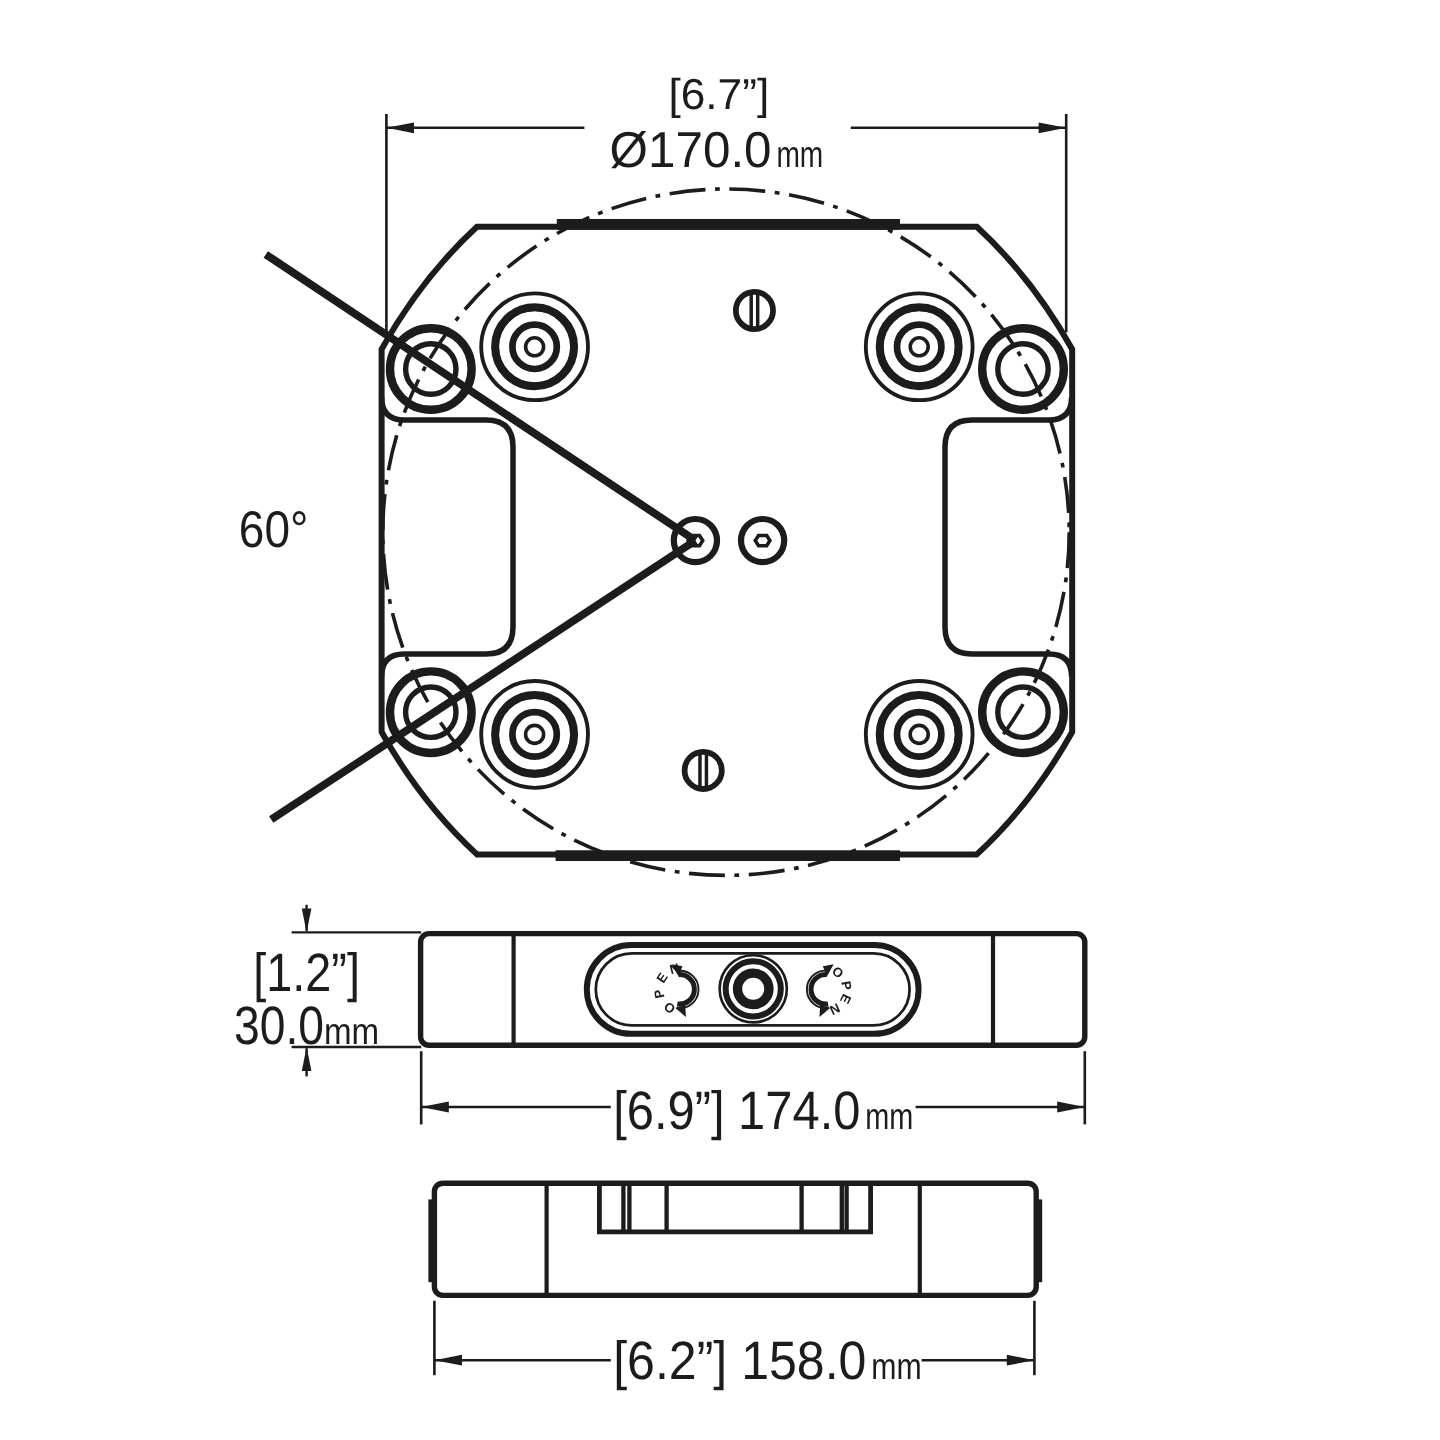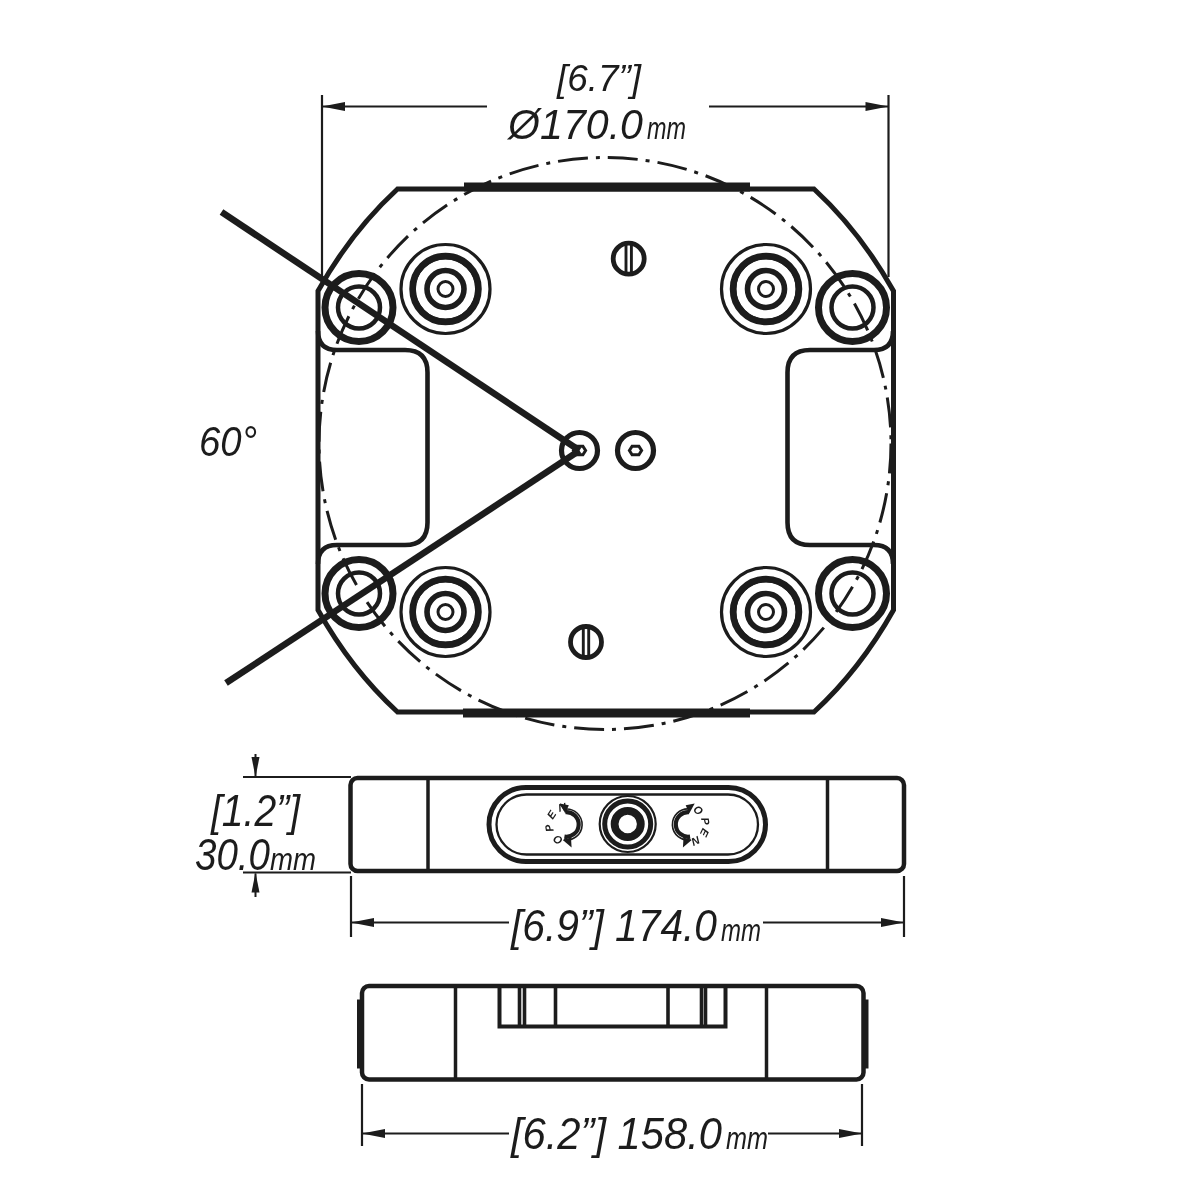--- a/index.html
+++ b/index.html
@@ -1,16 +1,16 @@
 <!DOCTYPE html>
 <html><head>
 <meta charset="utf-8">
 <style>
   html,body{margin:0;padding:0;background:#ffffff;}
-  .wrap{width:1148px;height:1200px;position:relative;background:#fff;font-style:italic;}
+  .wrap{width:1148px;height:1200px;position:relative;background:#fff;}
   text{font-family:"Liberation Sans",sans-serif;fill:#1c1c1c;}
 </style>
 </head>
 <body>
 <div class="wrap">
 <svg width="1200" height="1200" viewBox="0 0 1200 1200">
   <rect x="0" y="0" width="1200" height="1200" fill="#ffffff"></rect>
   <g stroke="#1c1c1c" fill="none" stroke-linecap="butt">
 
     <circle cx="605" cy="443.5" r="286" stroke-width="3" stroke-dasharray="30 8 4 8"></circle>

